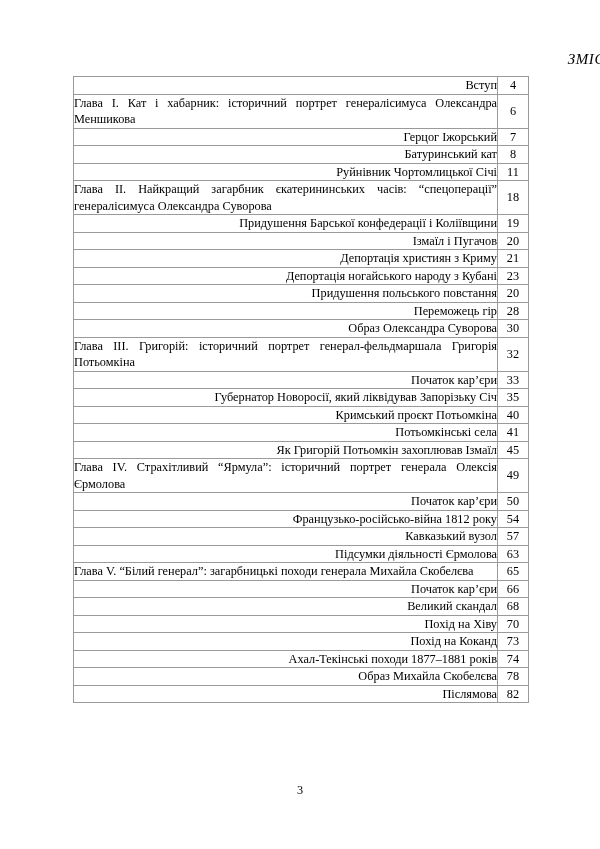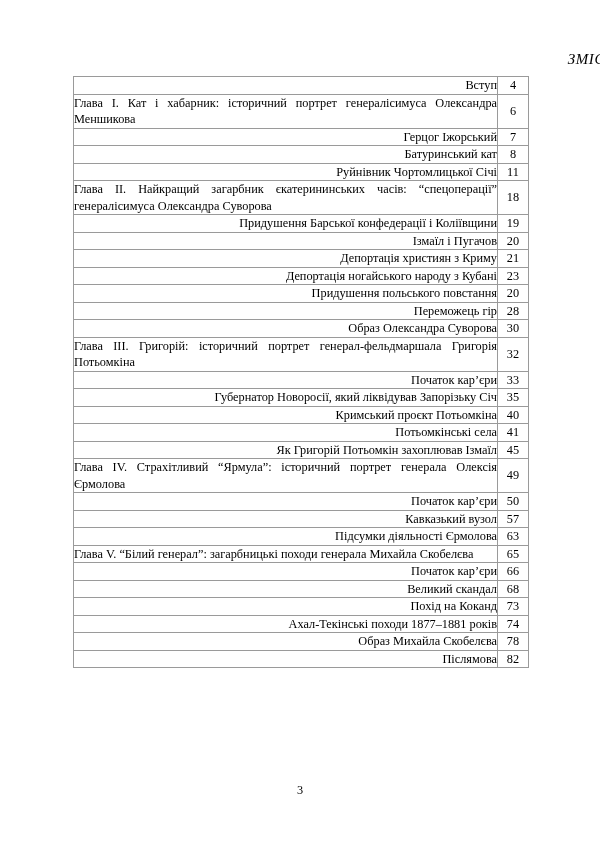--- a/index.html
+++ b/index.html
@@ -184,38 +184,46 @@
           </tr>
           <tr>
             <td class="title-cell justified">Глава IV. Страхітливий “Ярмула”: історичний портрет генерала Олексія Єрмолова</td>
             <td class="page-cell">49</td>
           </tr>
           <tr>
             <td class="title-cell">Початок кар’єри</td>
             <td class="page-cell">50</td>
           </tr>
           <tr>
+            <td class="title-cell">Французько-російсько-війна 1812 року</td>
+            <td class="page-cell">54</td>
+          </tr>
+          <tr>
             <td class="title-cell">Кавказький вузол</td>
             <td class="page-cell">57</td>
           </tr>
           <tr>
             <td class="title-cell">Підсумки діяльності Єрмолова</td>
             <td class="page-cell">63</td>
           </tr>
           <tr>
             <td class="title-cell justified">Глава V. “Білий генерал”: загарбницькі походи генерала Михайла Скобелєва</td>
             <td class="page-cell">65</td>
           </tr>
           <tr>
             <td class="title-cell">Початок кар’єри</td>
             <td class="page-cell">66</td>
           </tr>
           <tr>
             <td class="title-cell">Великий скандал</td>
             <td class="page-cell">68</td>
+          </tr>
+          <tr>
+            <td class="title-cell">Похід на Хіву</td>
+            <td class="page-cell">70</td>
           </tr>
           <tr>
             <td class="title-cell">Похід на Коканд</td>
             <td class="page-cell">73</td>
           </tr>
           <tr>
             <td class="title-cell">Ахал-Текінські походи 1877–1881 років</td>
             <td class="page-cell">74</td>
           </tr>
           <tr>

